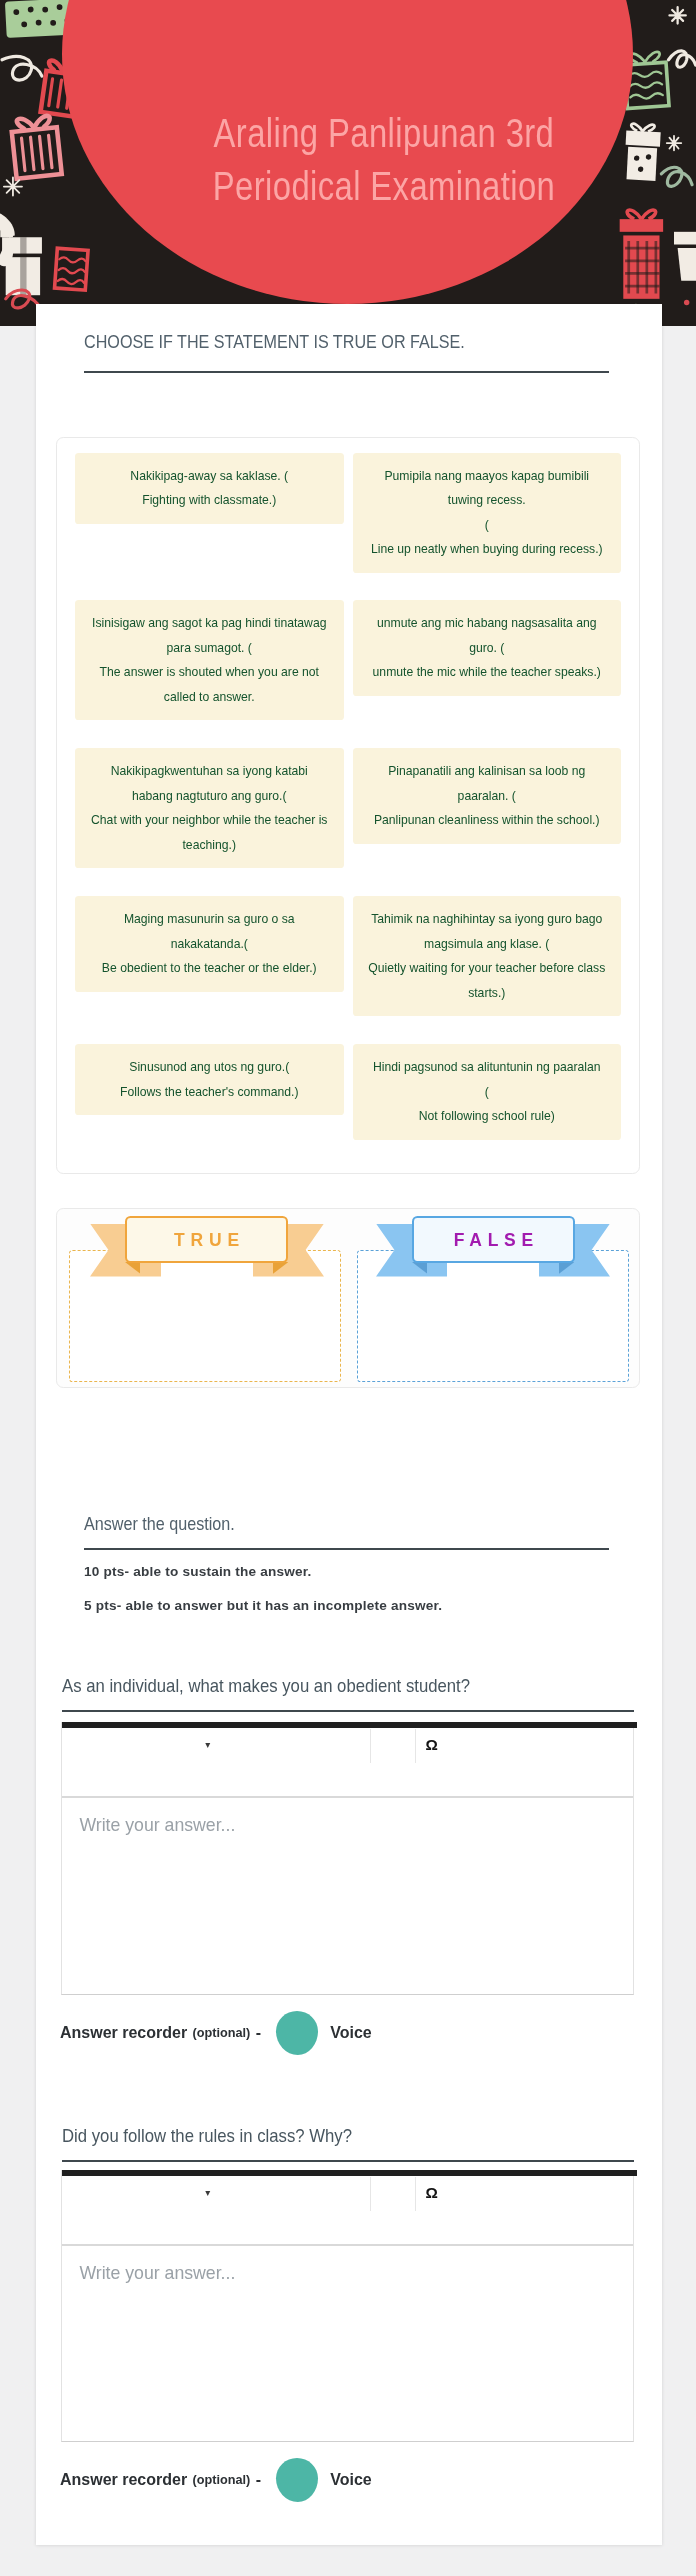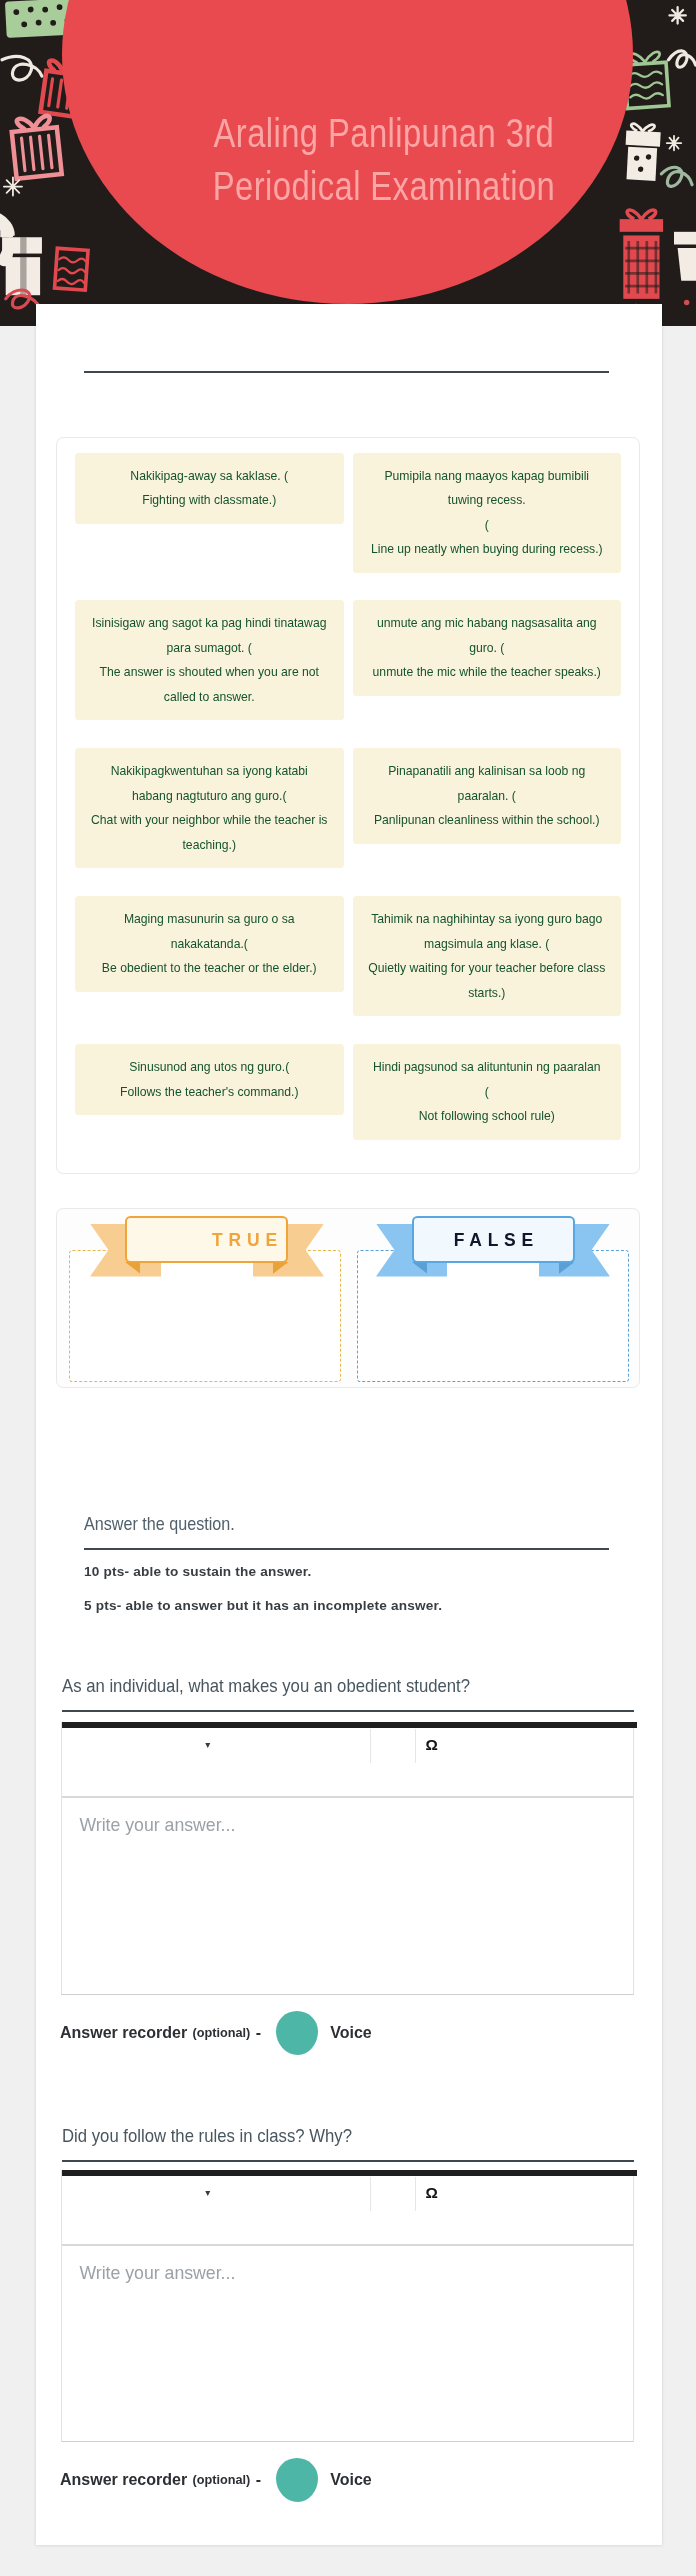--- a/index.html
+++ b/index.html
@@ -44,22 +44,22 @@
   .wing-true  { background:#f8cd92; }
   .wing-false { background:#8ac5f1; }
   .fold { position:absolute; top:53px; width:15.4px; height:11.8px; }
   .fold-l { clip-path:polygon(0 0,100% 0,100% 100%); }
   .fold-r { clip-path:polygon(0 0,100% 0,0 100%); }
   .fold-true  { background:#e9a238; }
   .fold-false { background:#5b9fd4; }
   .ribbon-box { position:absolute; top:7.3px; width:163px; height:47px; border-radius:5.4px;
                 display:flex; align-items:center; justify-content:center;
                 font-size:19px; font-weight:bold; letter-spacing:6.3px; padding-left:6.3px; }
-  .rb-true  { left:68px;  background:#fdf8e8; border:2.7px solid #f0a53c; color:#f0a53c;justify-content:flex-end; }
-  .rb-false { left:355px; background:#f2f9fe; border:2.7px solid #58a7e2; color:#0f172a; }
+  .rb-true  { left:68px;  background:#fdf8e8; border:2.7px solid #f0a53c; color:#f0a53c; }
+  .rb-false { left:355px; background:#f2f9fe; border:2.7px solid #58a7e2; color:#a21caf; }
   .ribbon-box > span { display:inline-block; transform:scaleX(.92); }
 
   
   .pts { position:absolute; left:48px; color:#383d42; font-size:13.6px; font-weight:bold; letter-spacing:0.2px; }
 
   
   .editor { position:absolute; left:25.4px; width:573px; background:#fff;
             border:0.9px solid #e2e2e2; border-bottom-color:#cfcfcf; }
   .editor .topbar { position:absolute; left:-0.9px; top:-0.9px; width:575px; height:5.4px; background:#1f1f1f; }
   .editor .toolbar { position:absolute; left:0; top:5.4px; width:100%; height:67px; background:#fff; }
@@ -174,20 +174,23 @@
 
     <div class="red-banner"></div>
     <div class="title-wrap">
       <div class="title-line"><span>Araling Panlipunan 3rd</span></div>
       <div class="title-line"><span>Periodical Examination</span></div>
     </div>
   </div>
 
   <div class="sheet">
 
+    <div class="h-small" style="top:27px;">
+      <span>CHOOSE IF THE STATEMENT IS TRUE OR FALSE.</span>
+    </div>
     <div class="rule" style="left:48px; top:67px; width:525px;"></div>
 
     <div class="cards-box">
       <div class="stmt-card">Nakikipag-away sa kaklase. (
 Fighting with classmate.)</div>
       <div class="stmt-card">Pumipila nang maayos kapag bumibili tuwing recess.
 (
 Line up neatly when buying during recess.)</div>
       <div class="stmt-card">Isinisigaw ang sagot ka pag hindi tinatawag para sumagot. (
 The answer is shouted when you are not called to answer.</div>

